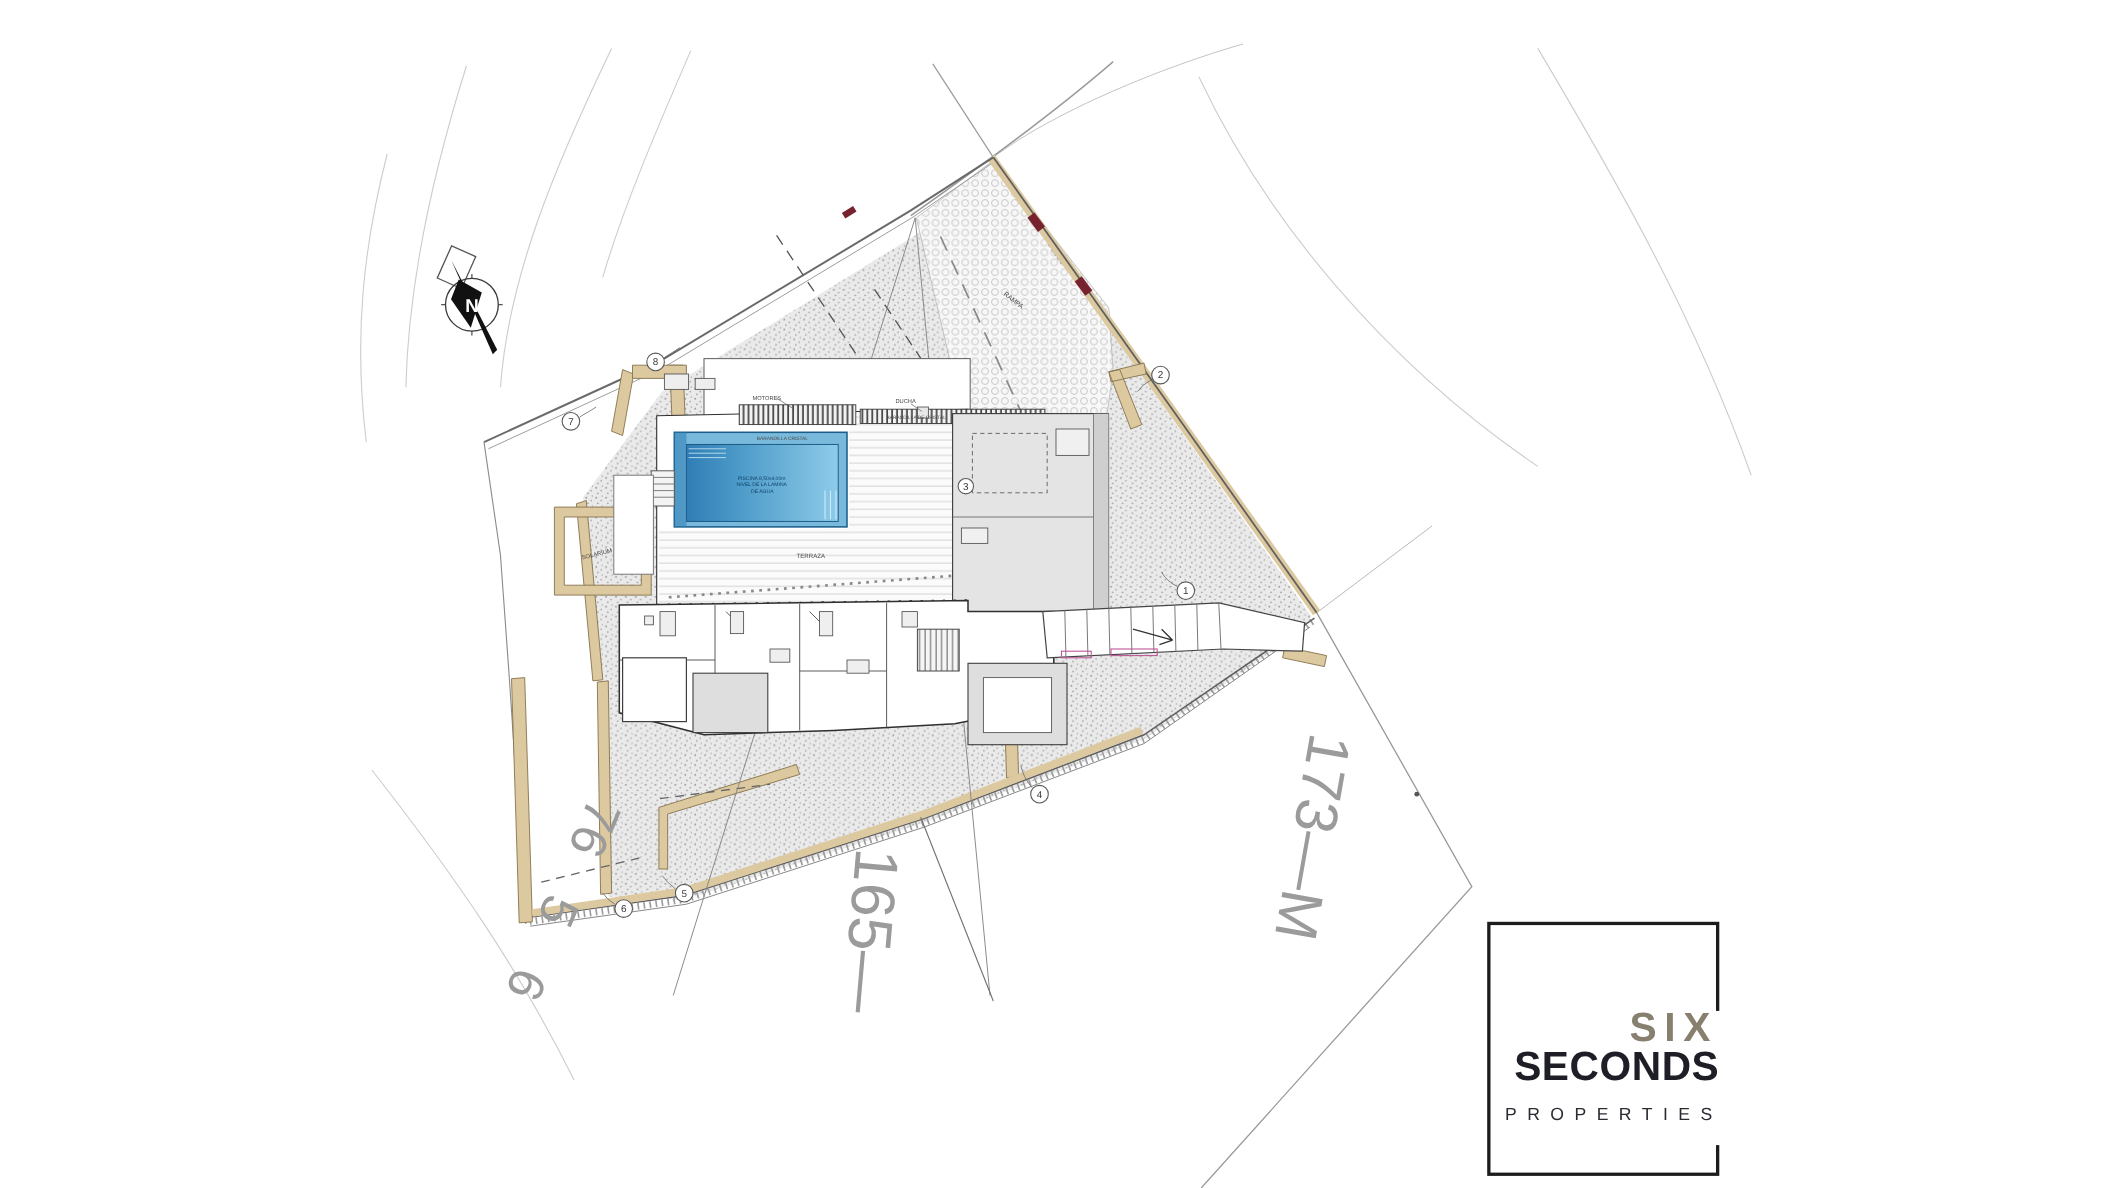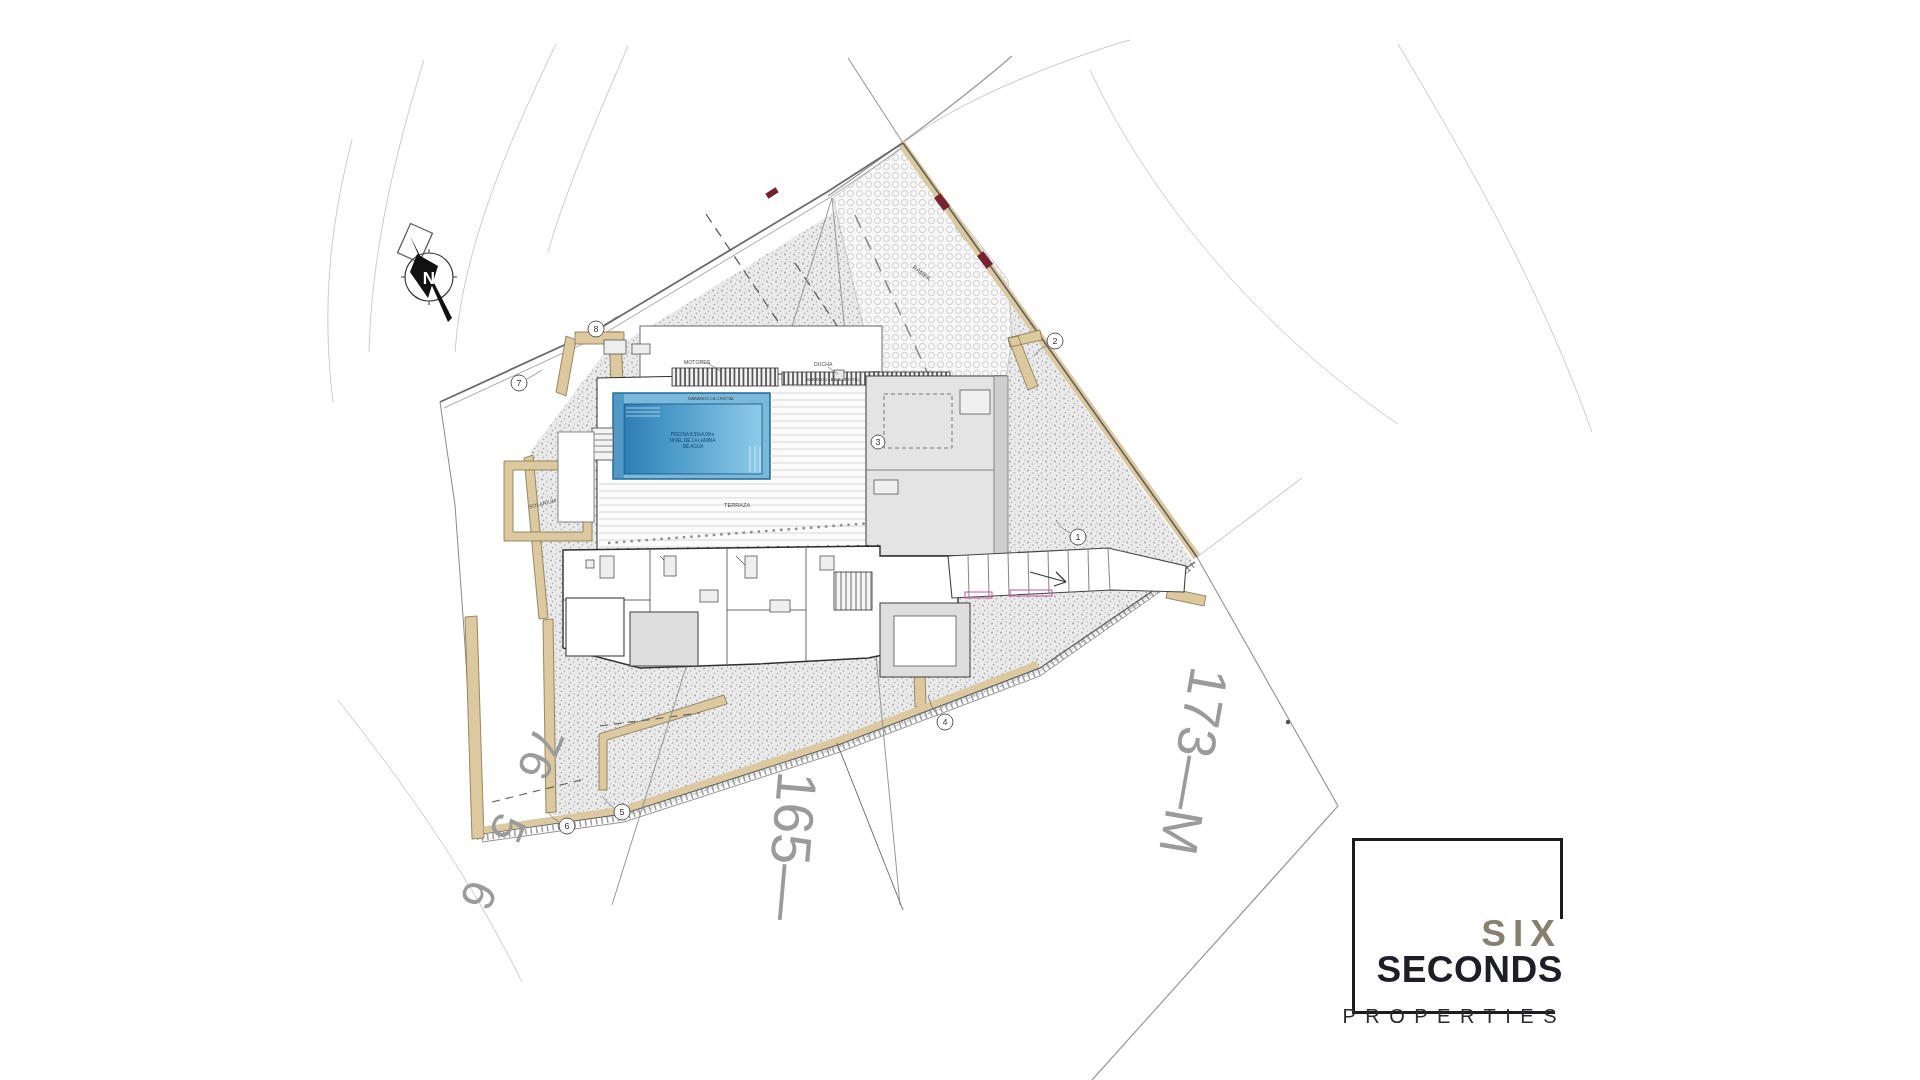--- a/index.html
+++ b/index.html
@@ -13,28 +13,28 @@
   .pool-outer{fill:var(--pool_light,#79b9dc);}
   .pool-band{fill:var(--pool_dark,#3d85b5);}
   .pool-text{fill:#10436b;}
   .beige{fill:var(--beige,#dcc9a0);stroke:#84714a;stroke-width:0.8;}
   .maroon{fill:var(--maroon,#76232f);stroke:none;}
   .marker-circle{fill:#ffffff;stroke:#5a5a5a;stroke-width:1;}
   .marker-num{fill:#3a3a3a;font-size:9px;}
   .wall{stroke:#2f2f2f;fill:#ffffff;}
   .grayroom{fill:#dedede;stroke:#3f3f3f;}
   
-  .logo-box{position:absolute;left:1352px;top:838px;width:211px;height:176px;
+  .logo-box{position:absolute;left:1352px;top:838px;width:211px;height:231px;
             border:3px solid #1c1c1c;box-sizing:border-box;}
   .logo-gap{position:absolute;right:-5px;top:78px;width:10px;height:122px;background:#fff;}
   .logo-six{position:absolute;right:-2px;top:72px;font-size:37px;font-weight:700;
             letter-spacing:7px;color:var(--logo_accent,#87806f);}
   .logo-seconds{position:absolute;right:-3px;top:108px;font-size:37px;font-weight:700;
             letter-spacing:0.5px;color:var(--logo_dark,#1e1e26);text-align:right;}
-  .logo-properties{position:absolute;right:-6px;top:164px;font-size:20px;font-weight:400;
+  .logo-properties{position:absolute;right:-6px;top:164px;font-size:16px;font-weight:400;
             letter-spacing:9.5px;color:#2a2a32;}
 </style>
 </head>
 <body>
 
 <div class="stage">
 <svg width="1920" height="1080" viewBox="0 0 1920 1080">
   <defs>
     <pattern id="stipple" width="9" height="9" patternUnits="userSpaceOnUse">
       <rect width="9" height="9" fill="#eaeaea"></rect>

